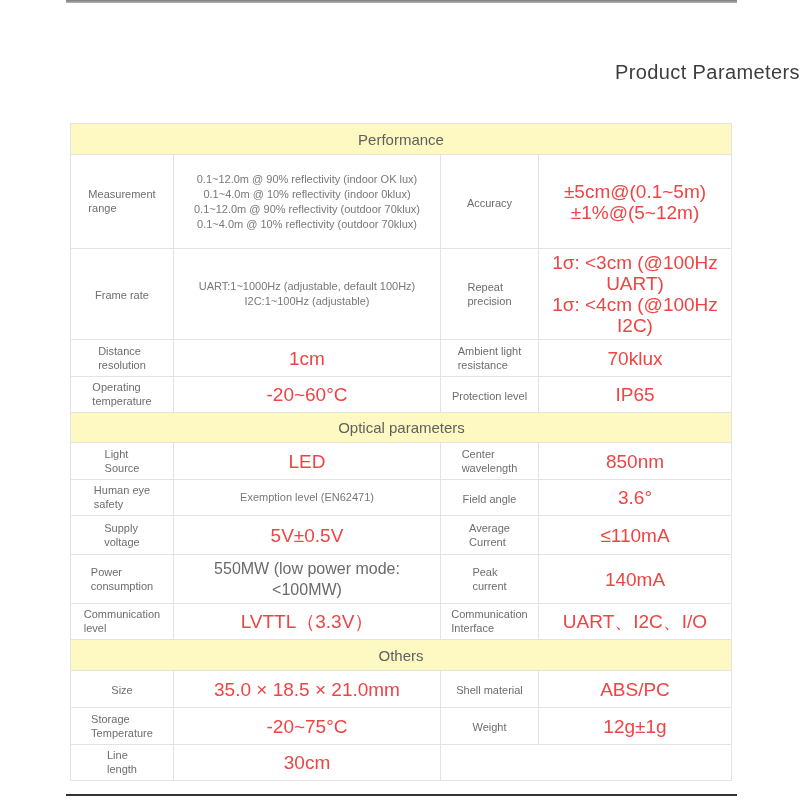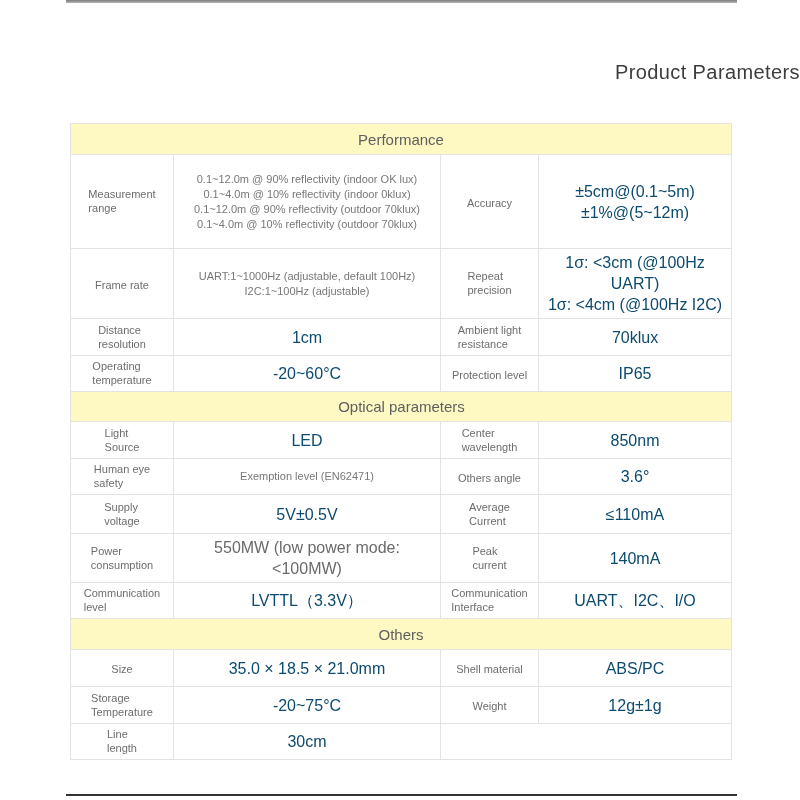--- a/index.html
+++ b/index.html
@@ -57,23 +57,23 @@
     text-align: left;
     white-space: pre-line;
     font-size: 11px;
     line-height: 14px;
     color: #6d6d6d;
   }
 
   td.value-cell {
     text-align: center;
     white-space: pre-line;
-    font-size: 16px;
+    font-size: 19px;
     line-height: 21px;
-    color: #0c4a6e;
+    color: #ef4444;
   }
   td.value-cell.small { font-size: 11px; line-height: 15px; color: #787878; }
   td.value-cell.mid   { font-size: 16px; color: #6a6a6a; }
 
   tr.r94 td { height: 94px; }
   tr.r56 td { height: 56px; }
   tr.r39 td { height: 39px; }
   tr.r37 td { height: 37px; }
   tr.r36 td { height: 36px; }
   tr.r33 td { height: 33px; }
@@ -141,21 +141,21 @@
 Source</span></td>
       <td class="value-cell">LED</td>
       <td class="label-cell"><span class="lines">Center
 wavelength</span></td>
       <td class="value-cell">850nm</td>
     </tr>
     <tr class="r36">
       <td class="label-cell"><span class="lines">Human eye
 safety</span></td>
       <td class="value-cell small">Exemption level (EN62471)</td>
-      <td class="label-cell"><span class="lines">Others angle</span></td>
+      <td class="label-cell"><span class="lines">Field angle</span></td>
       <td class="value-cell">3.6°</td>
     </tr>
 
     <tr class="r39">
       <td class="label-cell"><span class="lines">Supply
 voltage</span></td>
       <td class="value-cell">5V±0.5V</td>
       <td class="label-cell"><span class="lines">Average
 Current</span></td>
       <td class="value-cell">≤110mA</td>

